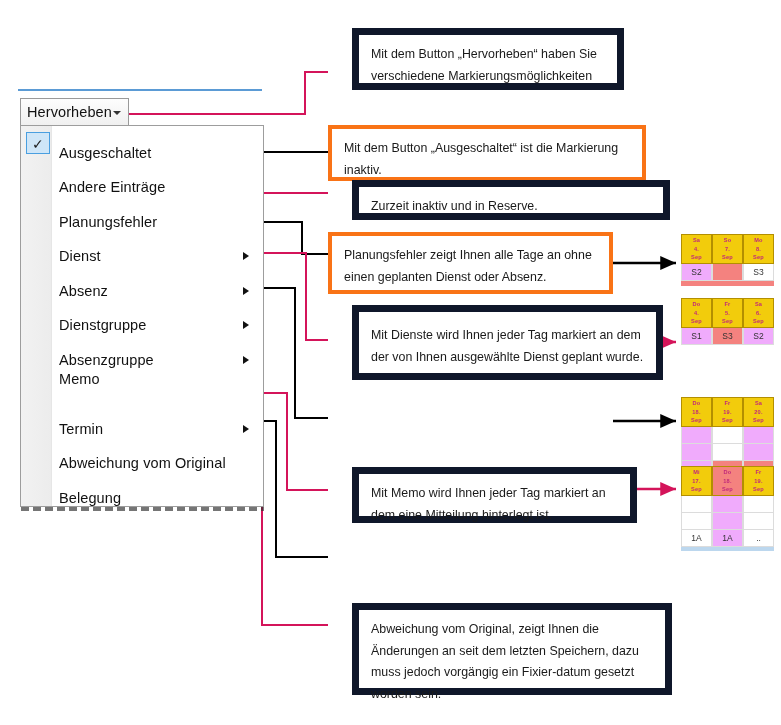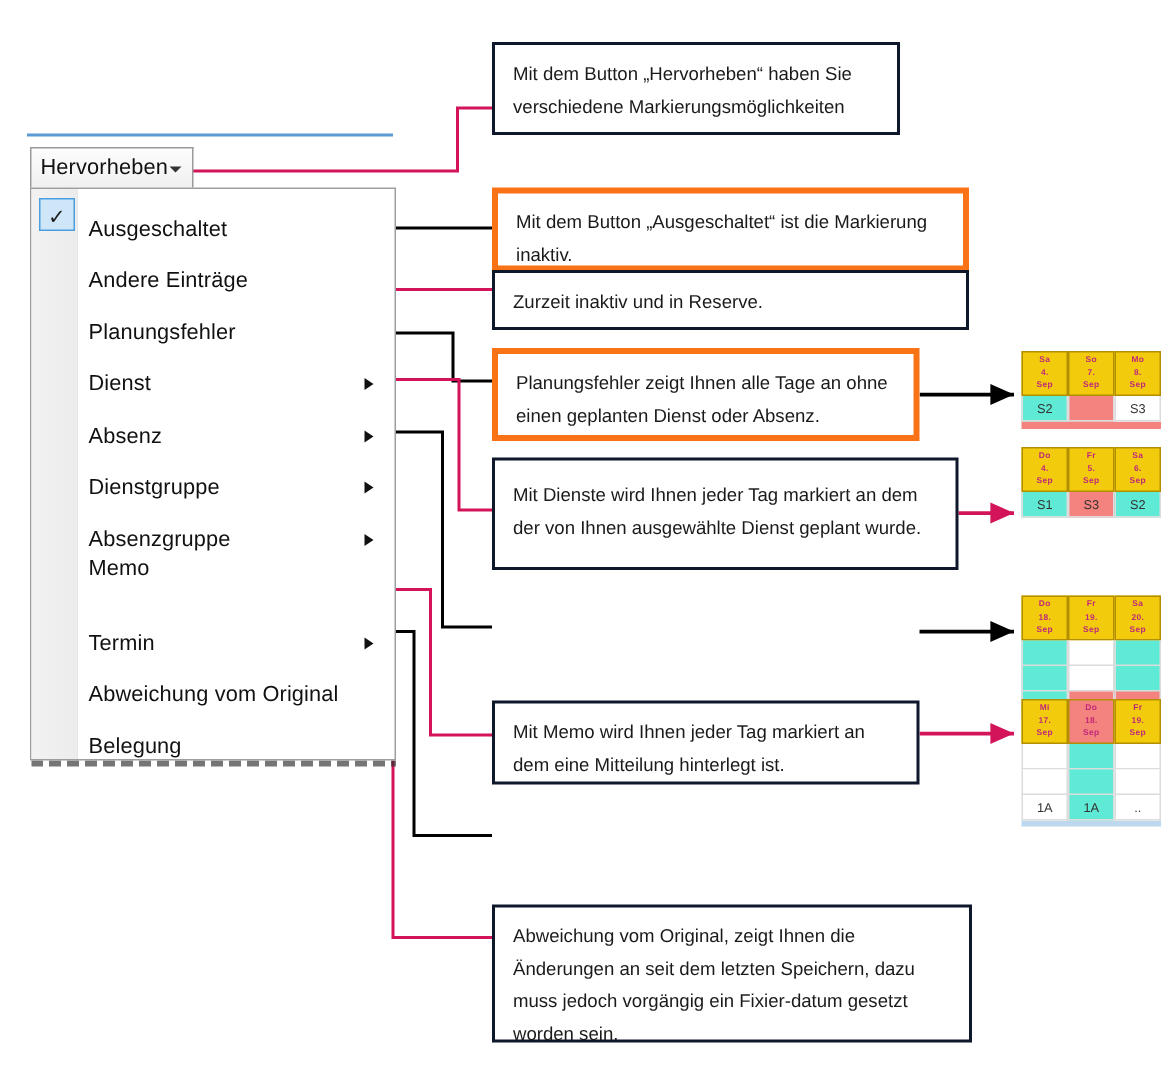--- a/index.html
+++ b/index.html
@@ -56,21 +56,21 @@
     position:absolute;left:5px;top:6px;width:24px;height:22px;
     background:#cfe6f8;border:1px solid #4a9fe0;box-sizing:border-box;
   }
   #check-glyph{position:absolute;left:5px;top:1px;font-size:14px;color:#1d1d1d;line-height:20px;}
 
   
   .callout{
     position:absolute;box-sizing:border-box;background:#ffffff;
     font-size:12.4px;line-height:1.75;color:#1a1a1a;padding:9px 12px;
   }
-  .callout.pink{border:2px solid #0f172a;}
+  .callout.pink{border:7px solid #0f172a;margin-left:24px;}
   .callout.black{border:4px solid #f97316;}
   .callout p{margin:0;}
 
   
   #connectors{position:absolute;left:0;top:0;width:781px;height:725px;pointer-events:none;}
 
   
   .mini-cal{position:absolute;box-sizing:border-box;}
   .cal-head{display:flex;}
   .cal-head .dcell{
@@ -81,21 +81,21 @@
   }
   .cal-head .dcell.hot{background:#f4827f;}
   .cal-row{display:flex;}
   .cal-row .ccell{
     width:31px;height:17px;box-sizing:border-box;border:1px solid #dcdcdc;border-top:none;
     background:#fdfbe2;color:#333;font-size:8.5px;
     display:flex;align-items:center;justify-content:center;
   }
   .cal-row .ccell.white{background:#ffffff;}
   .cal-row .ccell.hot{background:#f4827f;}
-  .cal-row .ccell.pale{background:#5eead4;}
+  .cal-row .ccell.pale{background:#f0abfc;}
   .cal-foot-bar{height:5px;background:#f4827f;}
   .cal-foot-blue{height:4px;background:#bcd7ee;}
 </style>
 </head>
 <body>
 
 <div class="root">
 
   <svg id="connectors" viewBox="0 0 781 725" width="781" height="725">
     <defs>

